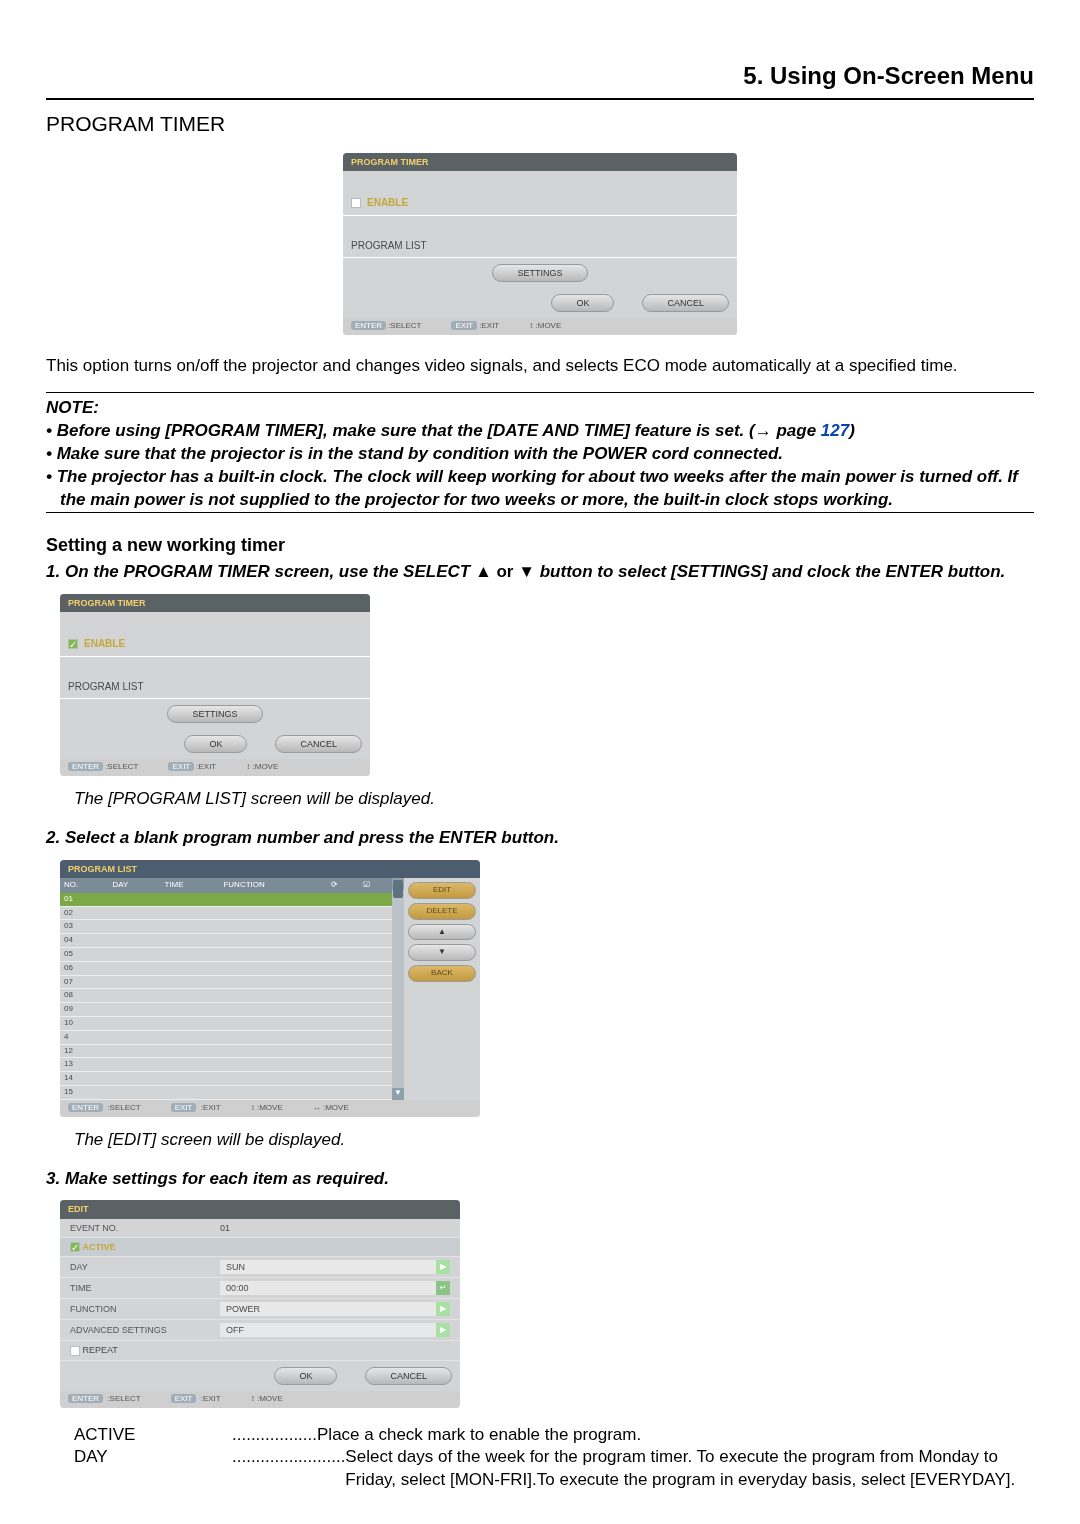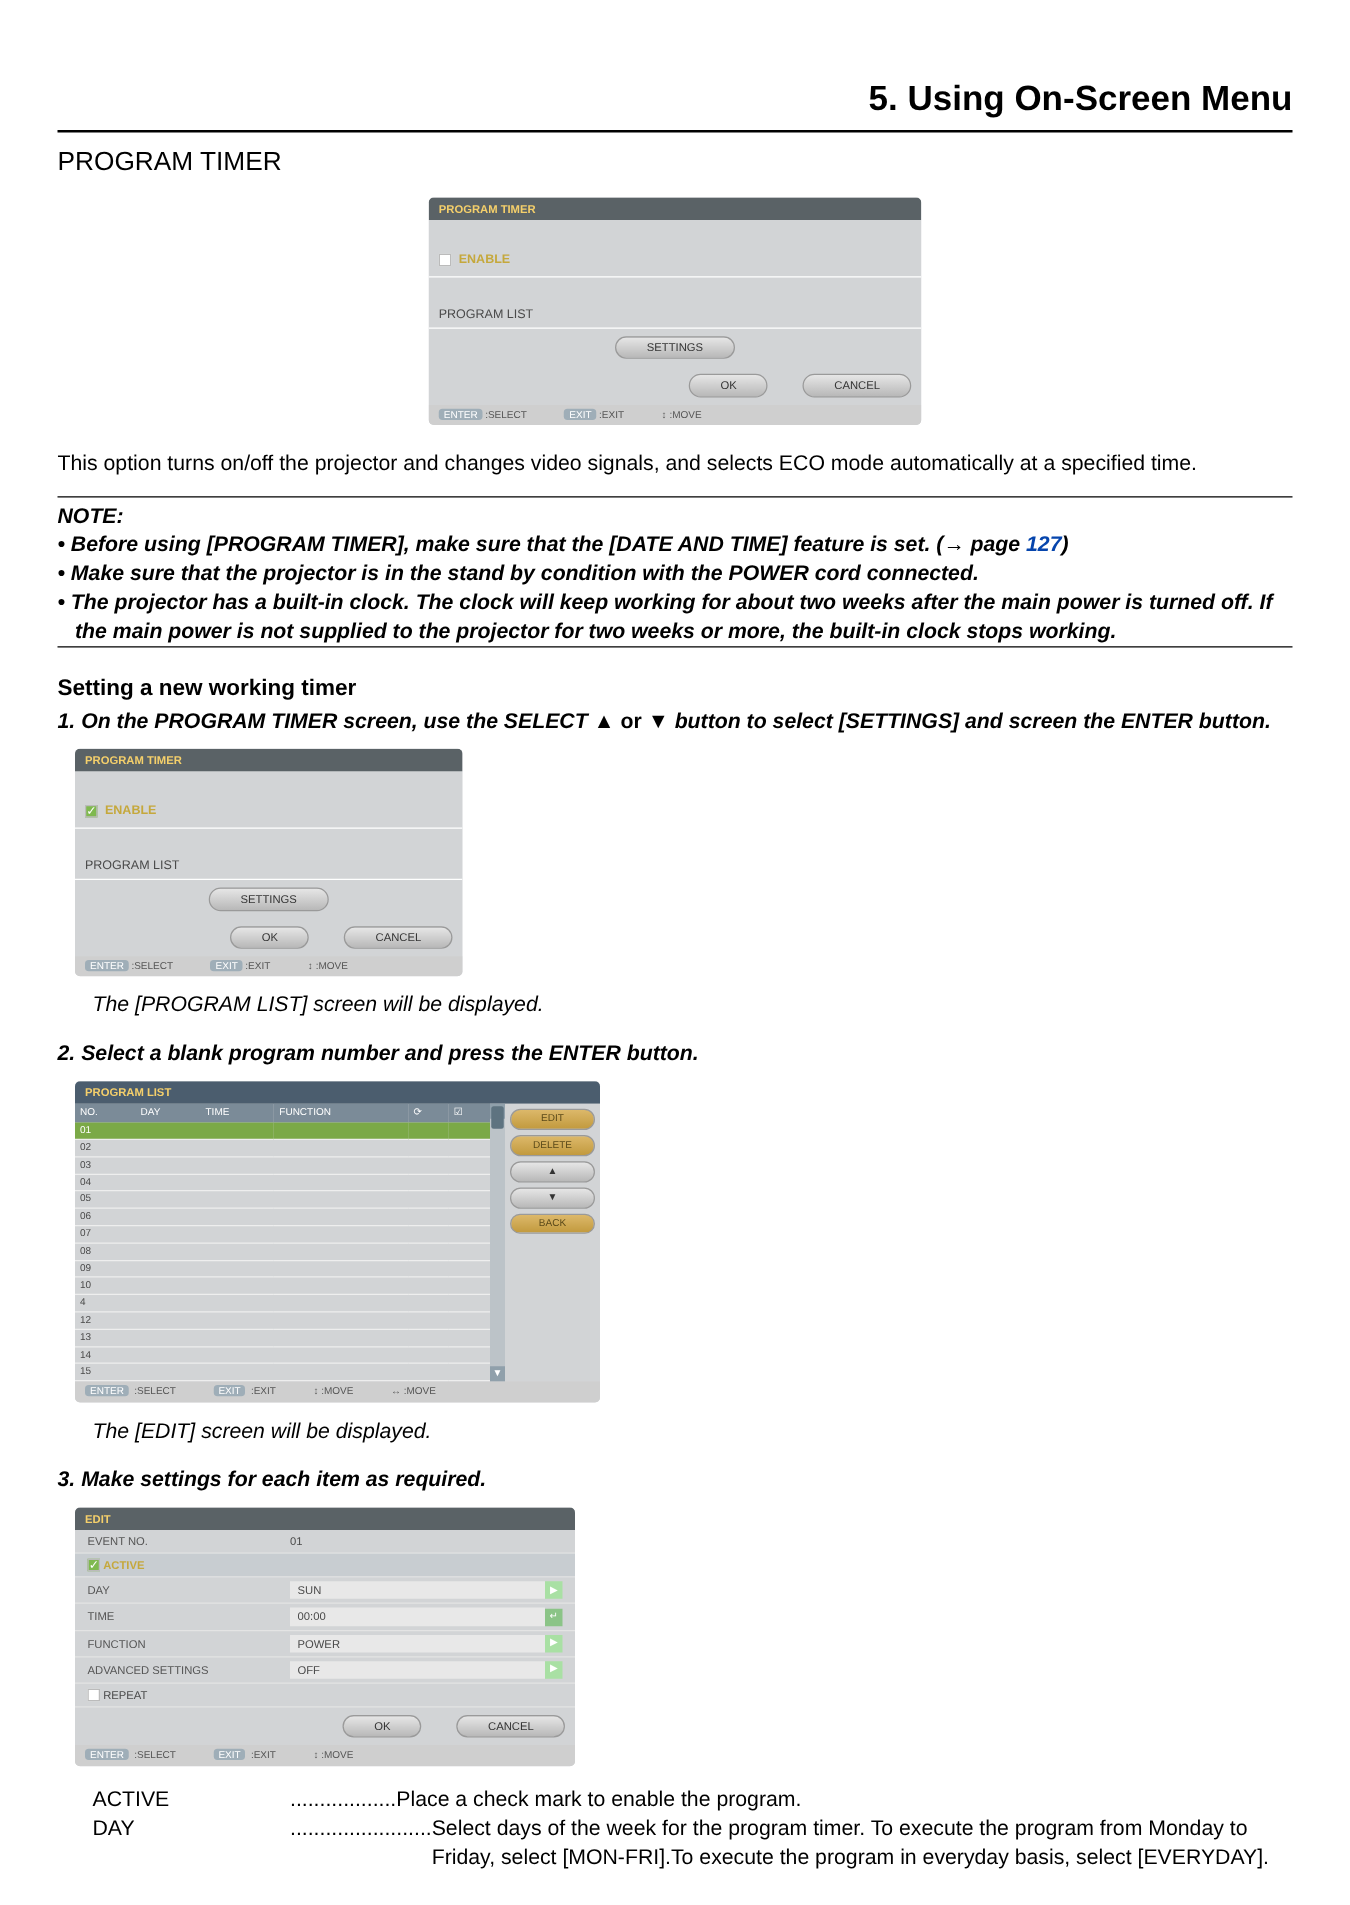--- a/index.html
+++ b/index.html
@@ -8,21 +8,21 @@
     width: 1080px;
     background: #fff;
     color: #000;
     padding: 60px 46px 40px 46px;
     font-size: 17px;
     line-height: 1.35;
   }
   .chapter-head {
     text-align: right;
     font-weight: bold;
-    font-size: 28px;
+    font-size: 24px;
     margin-bottom: 6px;
   }
   hr.top { border: none; border-top: 2px solid #000; margin-bottom: 10px; }
   .section-title { font-size: 21px; margin-bottom: 14px; }
   .dialog-large { width: 394px; margin: 0 auto 20px auto; }
   .dialog-small { width: 310px; margin: 0 0 12px 14px; }
   .dialog-mid   { width: 420px; margin: 0 0 12px 14px; }
   .dialog-edit  { width: 400px; margin: 0 0 16px 14px; }
   .dlg {
     background: #d2d4d6;
@@ -82,21 +82,21 @@
   .dlg .listwrap .scroll .thumb { position:absolute; top:2px; left:1px; right:1px; height:18px; background:#5e7380; border-radius:2px;}
   .dlg .listwrap .scroll .arr { position:absolute; left:0; right:0; height:12px; background:#90a0ab; display:flex; align-items:center; justify-content:center; color:#fff; font-size:8px;}
   .dlg .listwrap .scroll .arr.bot { bottom:0; }
   .dlg .field {
     display: flex;
     padding: 3px 10px;
     align-items: center;
     font-size: 9px;
     border-bottom: 1px solid #e4e4e4;
   }
-  .dlg .field .lab { width: 162px; color: #555; }
+  .dlg .field .lab { width: 150px; color: #555; }
   .dlg .field .val { flex: 1; background:#e8e8e8; padding:1px 6px; font-size:9px; }
   .dlg .field .tri { width:14px; height:14px; background:#a9e0a4; display:flex; align-items:center; justify-content:center; font-size:8px; color:#fff; }
   .dlg .field .tri.dark { background:#8bc487; }
   .body-text { margin: 14px 0; }
   .note-wrap { margin: 10px 0 20px 0; font-weight: bold; }
   hr.thin { border: none; border-top: 1px solid #000; }
   .note-label { font-style: italic; font-size: 17px; margin-top: 4px; }
   .note-list { list-style: none; padding-left: 0; }
   .note-list li { font-style: italic; padding-left: 14px; text-indent: -14px; font-size: 17px; }
   .note-list li::before { content: '•  '; }
@@ -151,21 +151,21 @@
   <ul class="note-list">
     <li><span>Before using [PROGRAM TIMER], make sure that the [DATE AND TIME] feature is set. (→ page </span><span class="link">127</span><span>)</span></li>
     <li><span>Make sure that the projector is in the stand by condition with the POWER cord connected.</span></li>
     <li><span>The projector has a built-in clock. The clock will keep working for about two weeks after the main power is turned off. If the main power is not supplied to the projector for two weeks or more, the built-in clock stops working.</span></li>
   </ul>
   <hr class="thin">
 </div>
 
 <div class="subhead">Setting a new working timer</div>
 <div class="step">
-  <span>1.</span> <span>On the PROGRAM TIMER screen, use the SELECT </span><span class="arrow">▲ or ▼</span><span> button to select [SETTINGS] and screen the ENTER button.</span>
+  <span>1.</span> <span>On the PROGRAM TIMER screen, use the SELECT </span><span class="arrow">▲ or ▼</span><span> button to select [SETTINGS] and clock the ENTER button.</span>
 </div>
 
 <div class="dlg dialog-small">
   <div class="titlebar">PROGRAM TIMER</div>
   <div class="sect">
       <div class="row">
         <span class="chk checked"></span>
         <span class="yellow">ENABLE</span>
       </div>
     </div>

